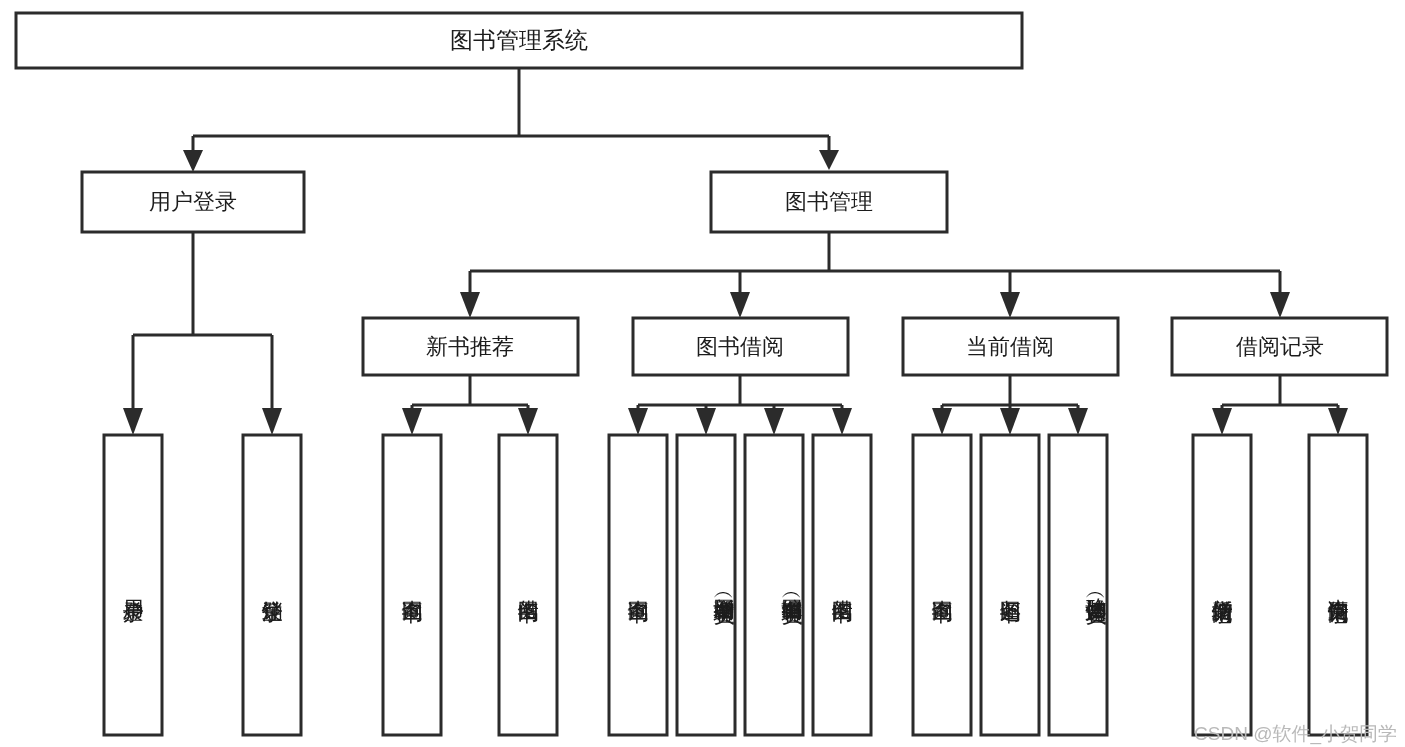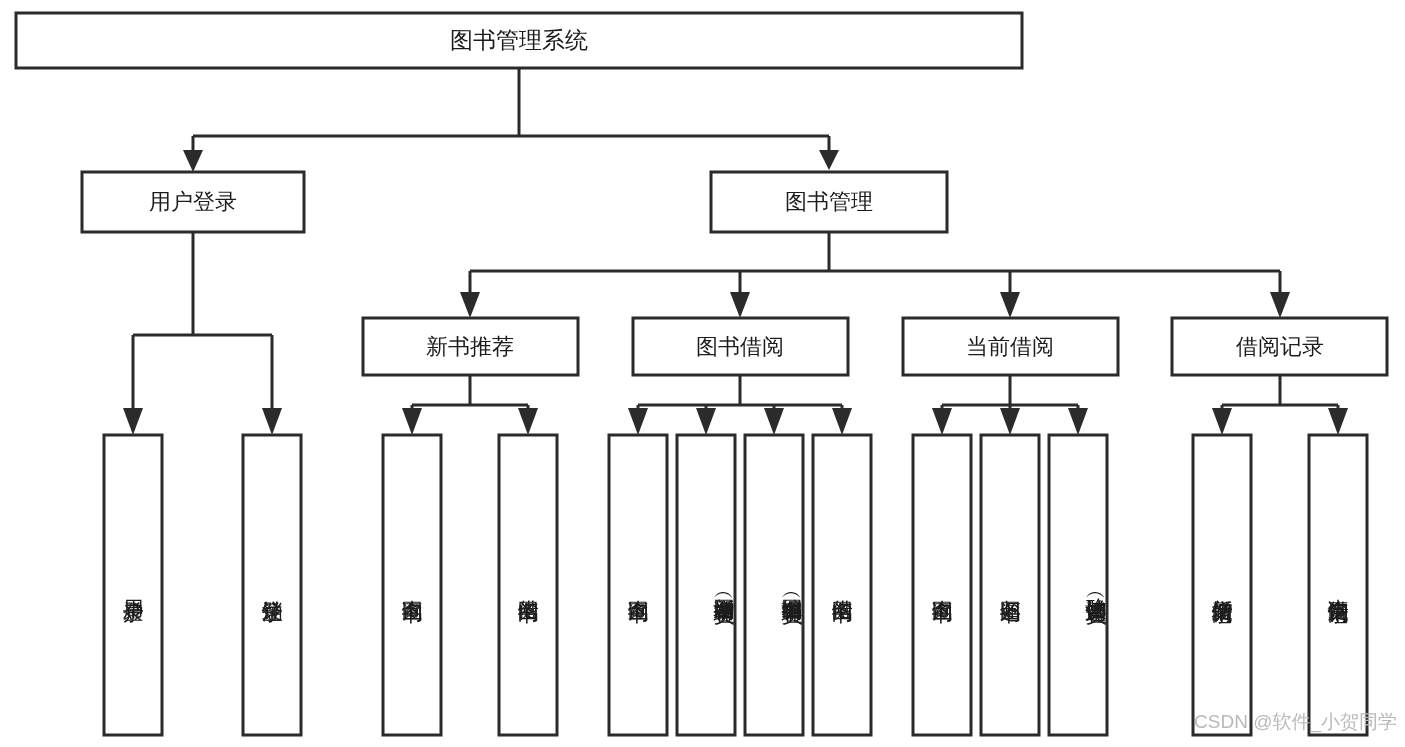--- a/index.html
+++ b/index.html
@@ -67,21 +67,21 @@
     font-size: 21px;
     line-height: 1.06;
     color: #1c1c1c;
     letter-spacing: 1px;
     white-space: nowrap;
     pointer-events: none;
   }
   .watermark {
     position: absolute;
     right: 8px;
-    bottom: 12px;
+    bottom: 0;
     font-family: "Liberation Sans", "DejaVu Sans", sans-serif;
     font-size: 19px;
     color: #b9b9b9;
     white-space: nowrap;
     user-select: none;
   }
 </style>
 </head>
 <body>
 

